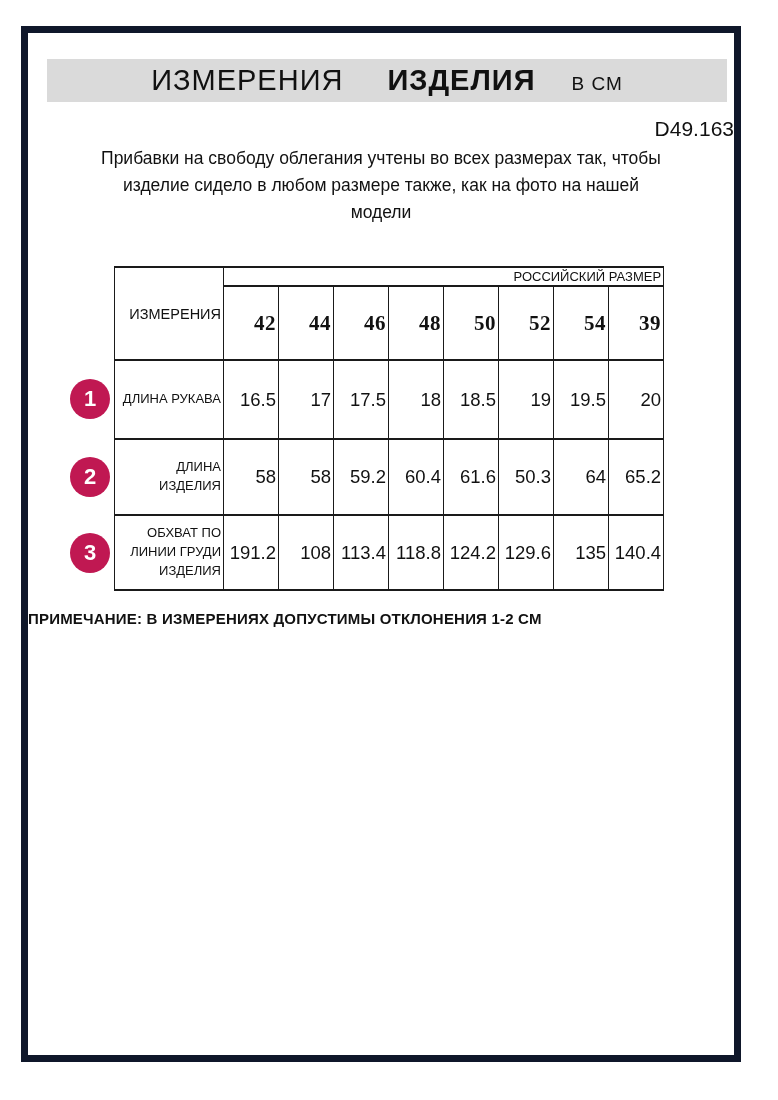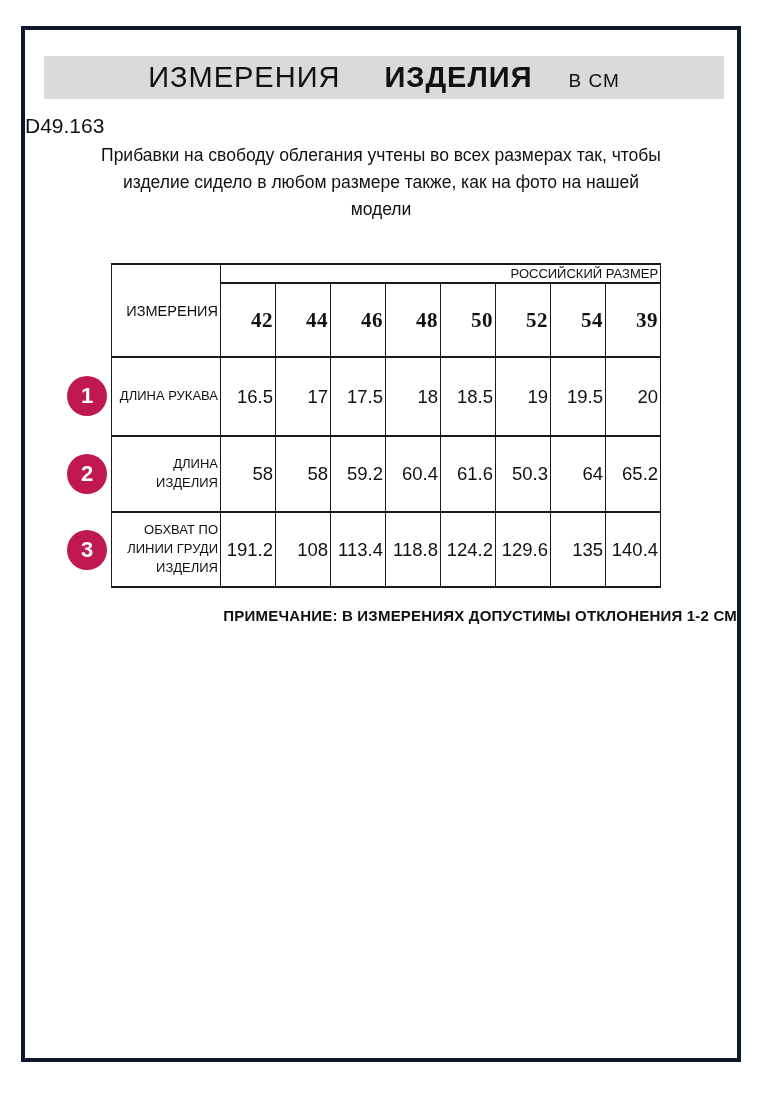--- a/index.html
+++ b/index.html
@@ -7,21 +7,21 @@
     width: 778px; height: 1100px;
     background: #ffffff;
     font-family: "Liberation Sans", sans-serif;
     color: #111;
     position: relative;
   }
   .frame {
     position: absolute;
     left: 21px; top: 26px;
     width: 720px; height: 1036px;
-    border: 4px solid #0f172a;
+    border: 7px solid #0f172a;
     background: #ffffff;
   }
   .band {
     position: absolute;
     left: 19px; top: 26px;
     width: 680px; height: 43px;
     background: #dadada;
     display: flex;
     justify-content: center;
     align-items: baseline;
@@ -41,21 +41,21 @@
   }
   .band .t3 {
     font-size: 19px;
     font-weight: 400;
     letter-spacing: 1px;
   }
   .article {
     position: absolute;
     left: 0; top: 84px;
     width: 100%;
-    text-align: left;
+    text-align: right;
     font-size: 21px;
     font-weight: 400;
   }
   .desc {
     position: absolute;
     left: 0; top: 112px;
     width: 100%;
     text-align: center;
     font-size: 17.5px;
     line-height: 27px;
@@ -101,21 +101,21 @@
     font-size: 22px;
     font-weight: 700;
   }
   .badge-1 { top: 346px; }
   .badge-2 { top: 424px; }
   .badge-3 { top: 500px; }
   .note {
     position: absolute;
     left: 0; top: 577px;
     width: 100%;
-    text-align: right;
+    text-align: left;
     font-size: 15px;
     font-weight: 700;
     letter-spacing: 0.2px;
   }
 </style>
 </head>
 <body>
 
 <div class="frame">
 

